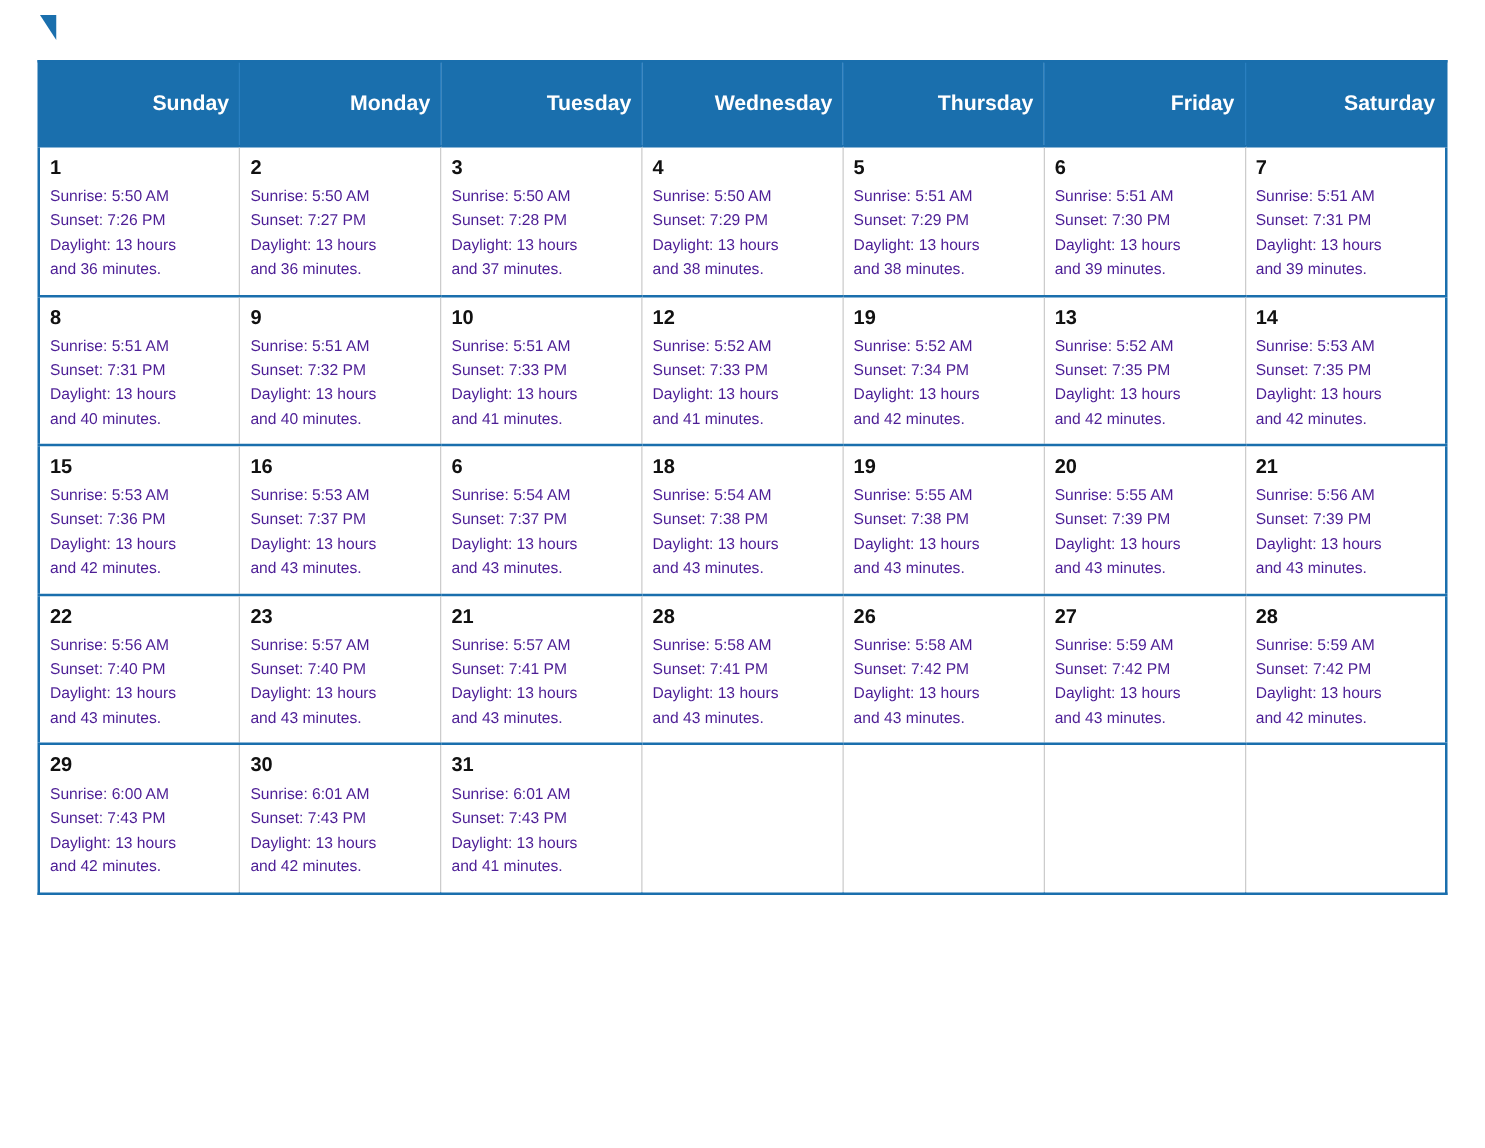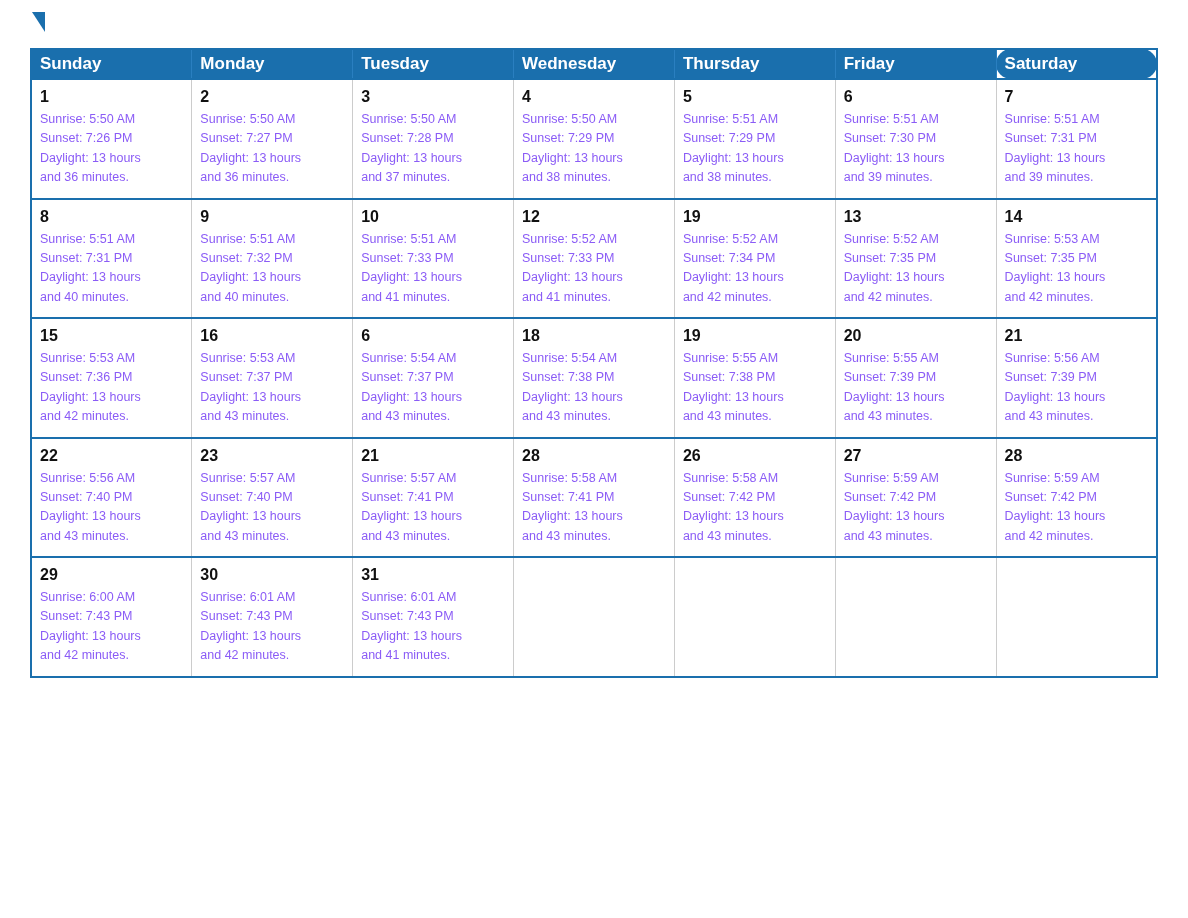--- a/index.html
+++ b/index.html
@@ -39,27 +39,26 @@
     .calendar {
       width: 100%;
       border-collapse: collapse;
       border: 2px solid #1a6fad;
     }
     .calendar thead tr th {
       background-color: #1a6fad;
       color: #fff;
       font-size: 17px;
       font-weight: bold;
-      padding: 4px 8px;
-      text-align: left;
+      padding: 23px 8px;
+      text-align: right;
       border-right: 1px solid #2a7fc0;
     }
     .calendar thead tr th:last-child {
       border-right: none;
-      border-radius: 20px;
     }
     .calendar tbody tr td {
       vertical-align: top;
       padding: 8px 8px 10px 8px;
       border-top: 2px solid #1a6fad;
       border-right: 1px solid #ccc;
       font-size: 13px;
       color: #333;
       width: 14.28%;
     }
@@ -68,21 +67,21 @@
     }
     .day-number {
       font-size: 16px;
       font-weight: bold;
       margin-bottom: 4px;
       color: #111;
     }
     .day-info {
       font-size: 12.5px;
       line-height: 1.55;
-      color: #8b5cf6;
+      color: #4c1d95;
     }
     .empty-cell {
       background: #fff;
     }
     .logo-wrapper {
       display: flex;
       align-items: center;
       gap: 0px;
     }
     .general-text {

